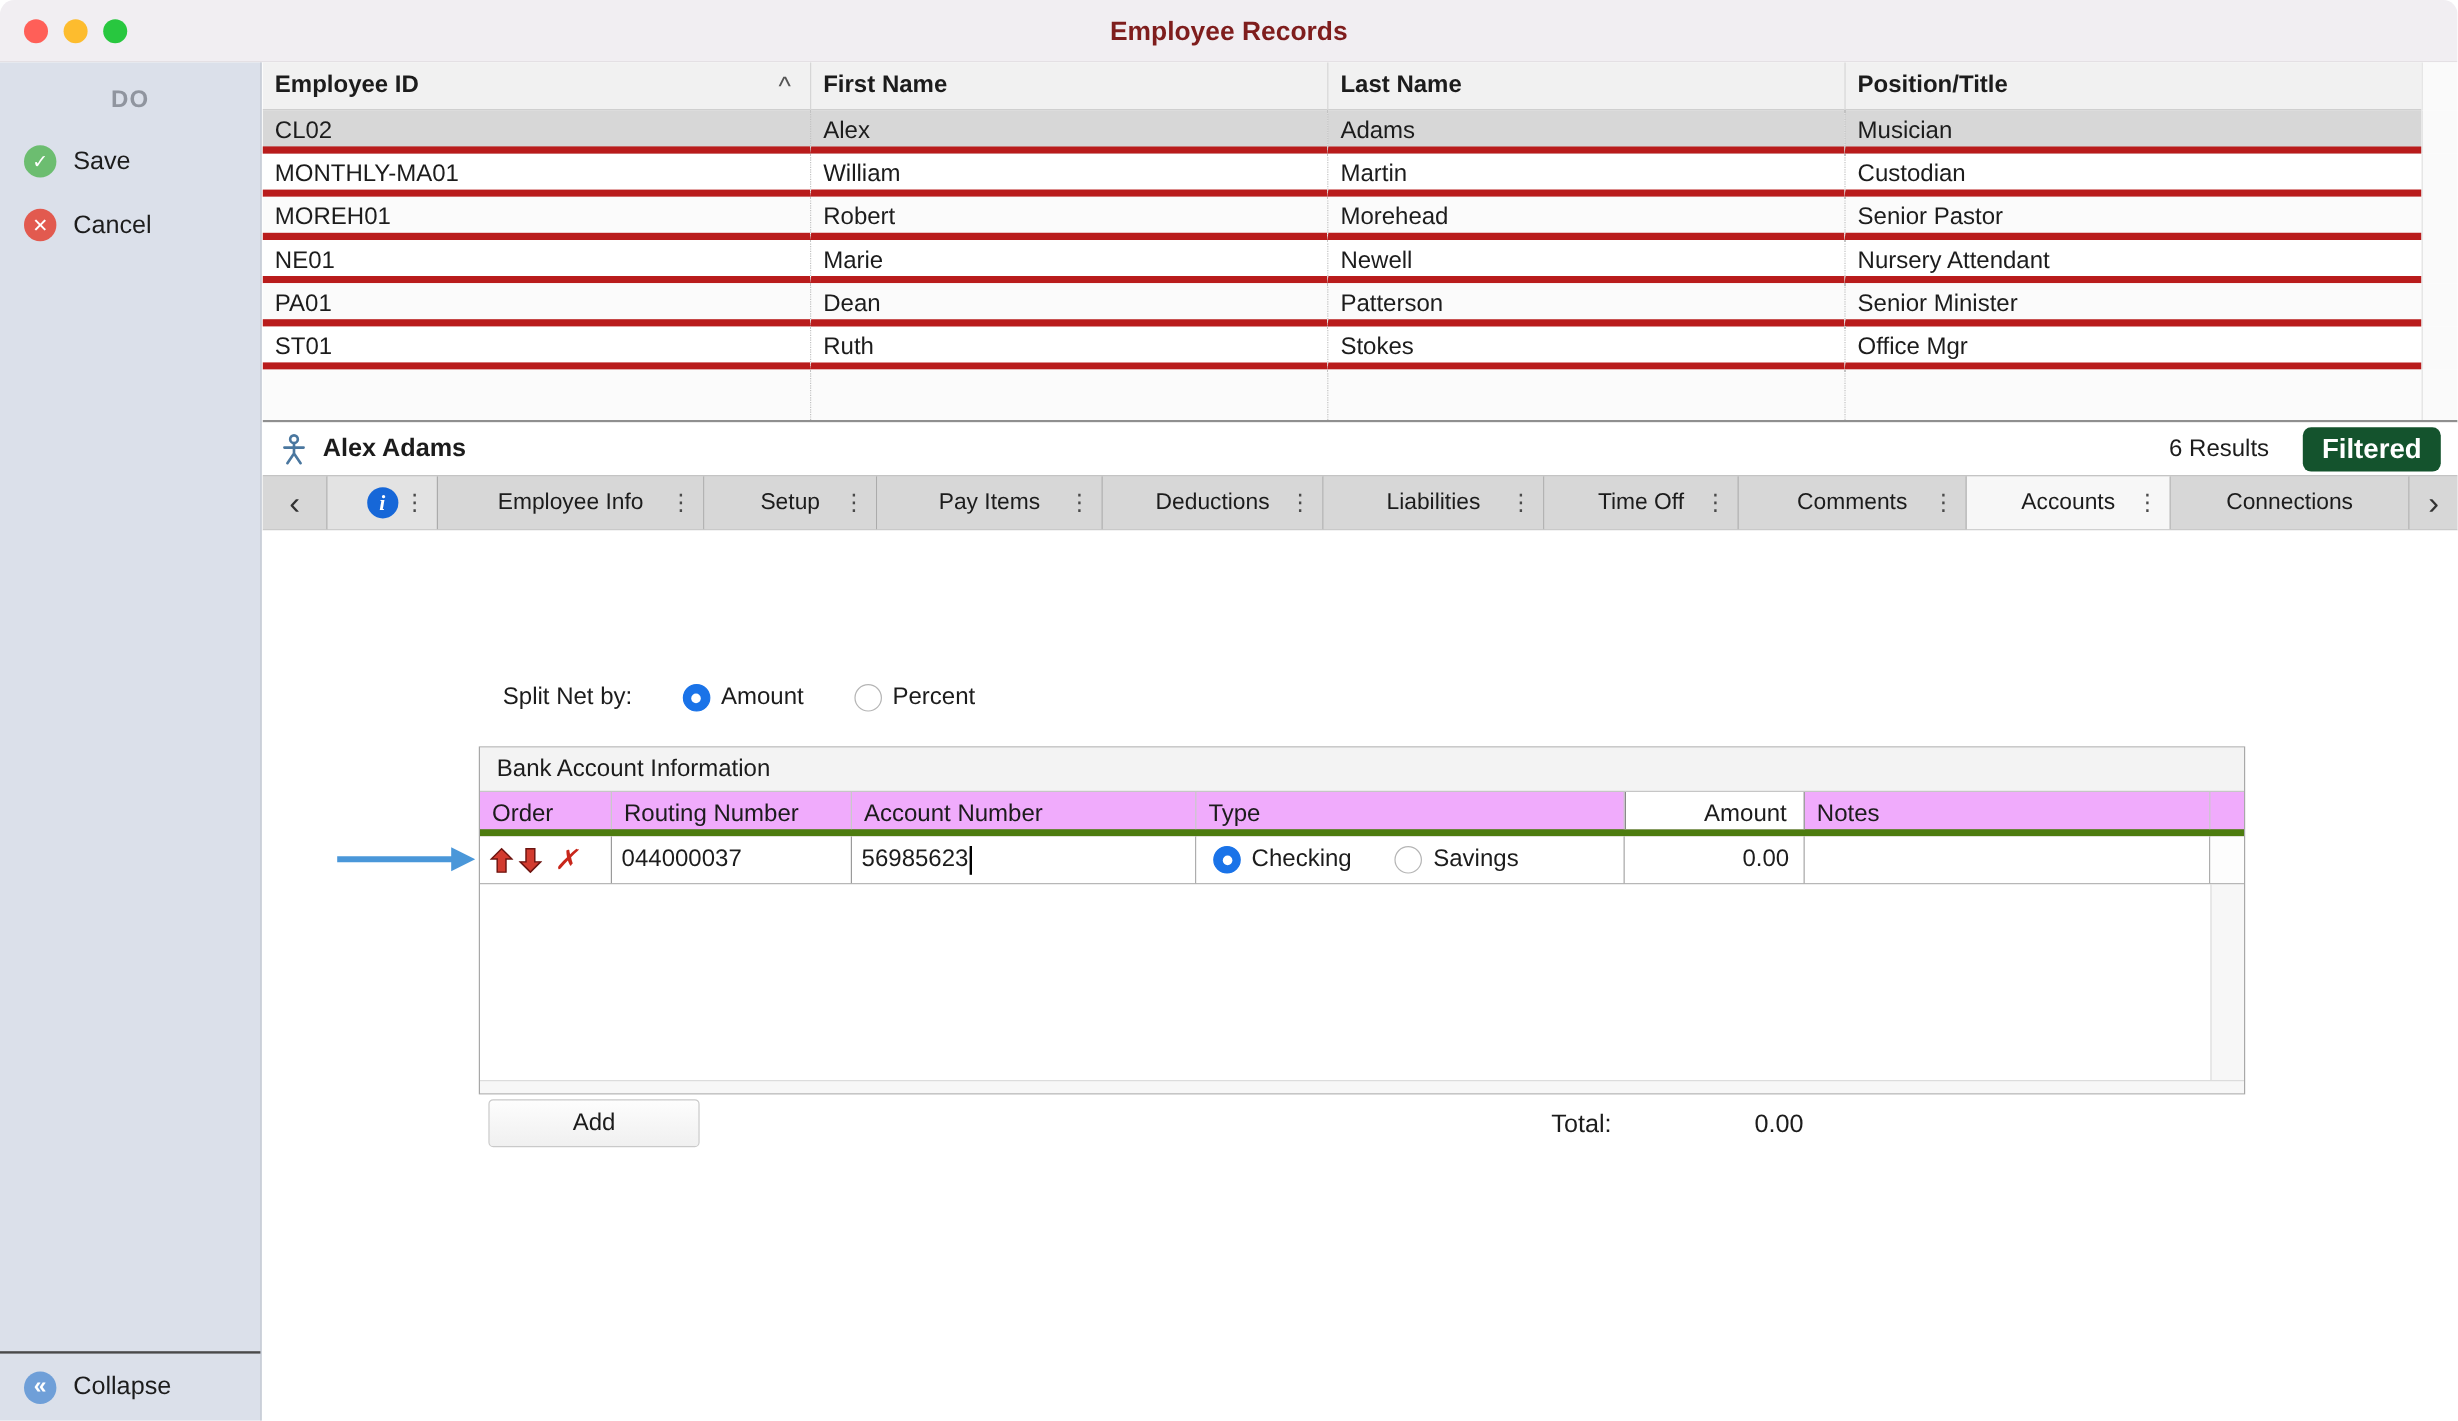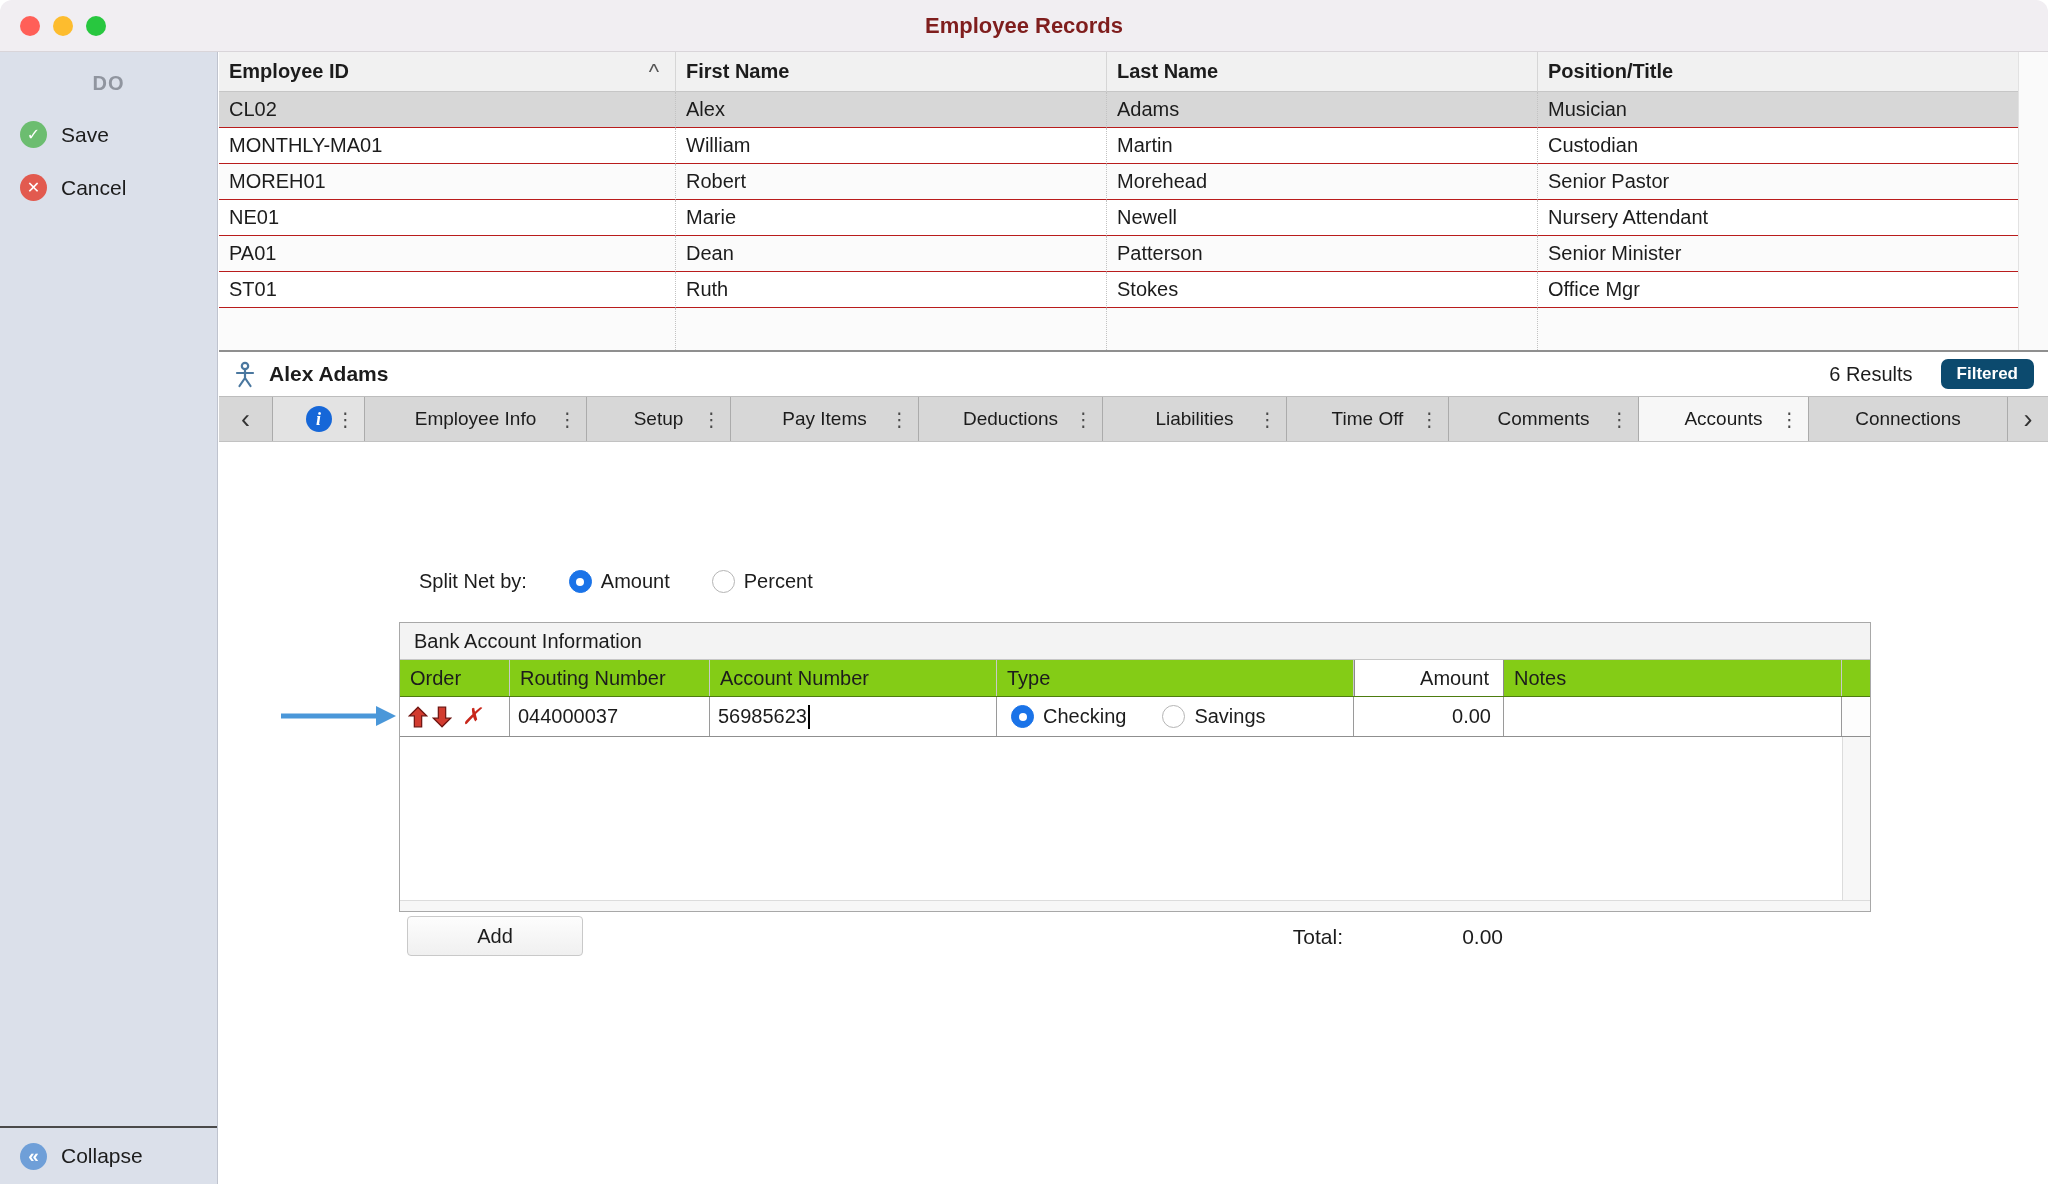--- a/index.html
+++ b/index.html
@@ -25,35 +25,35 @@
 
   
   .main { position: absolute; top: 52px; left: 219px; right: 0; bottom: 0; display: flex; flex-direction: column; }
 
   
   .etable { border-bottom: 2px solid #8f8f8f; }
   .etr { display: grid; grid-template-columns: 456px 431px 431px 1fr 30px; }
   .cell { height: 36px; line-height: 35px; padding-left: 10px; font-size: 20px; white-space: nowrap; overflow: hidden; }
   .ethead .cell { height: 40px; line-height: 39px; background: #f1f1f1; font-weight: 700; border-bottom: 1px solid #c6c6c6; }
   .ethead .cell + .cell { border-left: 1px solid #d6d6d6; }
-  .etrow .cell { border-bottom: 1px solid #b91c1c; cursor: default; }
+  .etrow .cell { border-bottom: 6px solid #b91c1c; cursor: default; }
   .etrow .cell + .cell { border-left: 1px dotted #c2c2c2; }
   .etrow:nth-child(even) .cell { background: #fbfbfb; }
   .etrow.selected .cell { background: #d7d7d7; }
   .scroll-cell { background: #fafafa !important; border-left: 1px solid #e2e2e2 !important; border-bottom: none !important; }
   .filler-row { height: 42px; }
   .filler-row .cell { height: 42px; border-bottom: none; }
   .sort-caret { float: right; margin-right: 16px; color: #555; font-weight: 400; font-size: 22px; }
 
   
   .statusbar { height: 44px; display: flex; align-items: center; padding: 0 14px; gap: 12px; background: #fff; }
   .emp-name { font-size: 21px; font-weight: 600; }
   .spacer { flex: 1; }
   .results { font-size: 20px; }
-  .badge { margin-left: 16px; background: #0c4a6e; color: #fff; font-weight: 700; font-size: 17px; padding: 5px 16px; border-radius: 7px; }
+  .badge { margin-left: 16px; background: #14532d; color: #fff; font-weight: 700; font-size: 23px; padding: 5px 16px; border-radius: 7px; }
 
   
   .tabbar { height: 46px; display: flex; background: #d7d7d7; border-top: 1px solid #bdbdbd; border-bottom: 1px solid #c2c2c2; }
   .tab, .tab-btn { position: relative; display: flex; align-items: center; justify-content: center; gap: 8px; border-right: 1px solid #ababab; font-size: 19px; cursor: pointer; background: #d7d7d7; }
   .tab.active { background: #f7f7f7; }
   .kebab { position: absolute; right: 9px; color: #4a4a4a; font-size: 19px; cursor: pointer; }
   .tab-btn { font-size: 27px; color: #333; }
   .tb-left { width: 54px; } .tb-info { width: 92px; background: #e3e3e3; }
   .tb-t0 { width: 222px; } .tb-t1 { width: 144px; } .tb-t2 { width: 188px; }
   .tb-t3 { width: 184px; } .tb-t4 { width: 184px; } .tb-t5 { width: 162px; text-align: right; }
@@ -66,21 +66,21 @@
   .splitnet { position: absolute; left: 200px; top: 128px; display: flex; align-items: center; gap: 14px; font-size: 20px; }
   .radio-group { display: flex; align-items: center; gap: 9px; cursor: pointer; }
   .radio { width: 23px; height: 23px; border-radius: 50%; border: 1px solid #b5b5b5; background: #fff; position: relative; flex: 0 0 23px; }
   .radio.sel { background: #1a73e8; border-color: #1a73e8; }
   .radio.sel::after { content: ""; position: absolute; width: 8px; height: 8px; background: #fff; border-radius: 50%; top: 50%; left: 50%; transform: translate(-50%,-50%); }
   .sn-gap { width: 14px; }
 
   .bank-panel { position: absolute; left: 180px; top: 180px; width: 1472px; height: 290px; border: 1px solid #a8a8a8; display: flex; flex-direction: column; background: #fff; }
   .bp-title { height: 37px; line-height: 36px; background: #f3f3f3; border-bottom: 1px solid #c6c6c6; padding-left: 14px; font-size: 20px; }
   .bp-grid { display: grid; grid-template-columns: 110px 200px 287px 357px 150px 1fr 28px; }
-  .bp-head { height: 37px; background: #84cc16; border-bottom: 1px solid #4d7c0f; }
+  .bp-head { height: 37px; background: #f0abfc; border-bottom: 6px solid #4d7c0f; }
   .hcell { line-height: 36px; padding-left: 10px; font-size: 20px; border-right: 1px solid #c9c9c9; white-space: nowrap; overflow: hidden; }
   .hcell:last-child { border-right: none; }
   .amount-h { background: #fff; text-align: right; padding-right: 14px; border-left: 1px solid #8a8a8a; border-right: 1px solid #8a8a8a; }
   .bp-row { height: 40px; border-bottom: 1px solid #8f8f8f; }
   .bcell { display: flex; align-items: center; font-size: 20px; padding: 0 8px; background: #fff; border-right: 1px solid #9a9a9a; overflow: hidden; }
   .bcell.rscroll { border-right: none; background: #fdfdfd; }
   .order-cell { gap: 4px; padding-left: 8px; }
   .delete-x { color: #c8271b; font-size: 23px; font-style: italic; font-family: "Liberation Serif", serif; margin-left: 6px; cursor: pointer; line-height: 1; }
   .type-cell { padding-left: 14px; gap: 36px; }
   .amount-cell { justify-content: flex-end; padding-right: 12px; }

